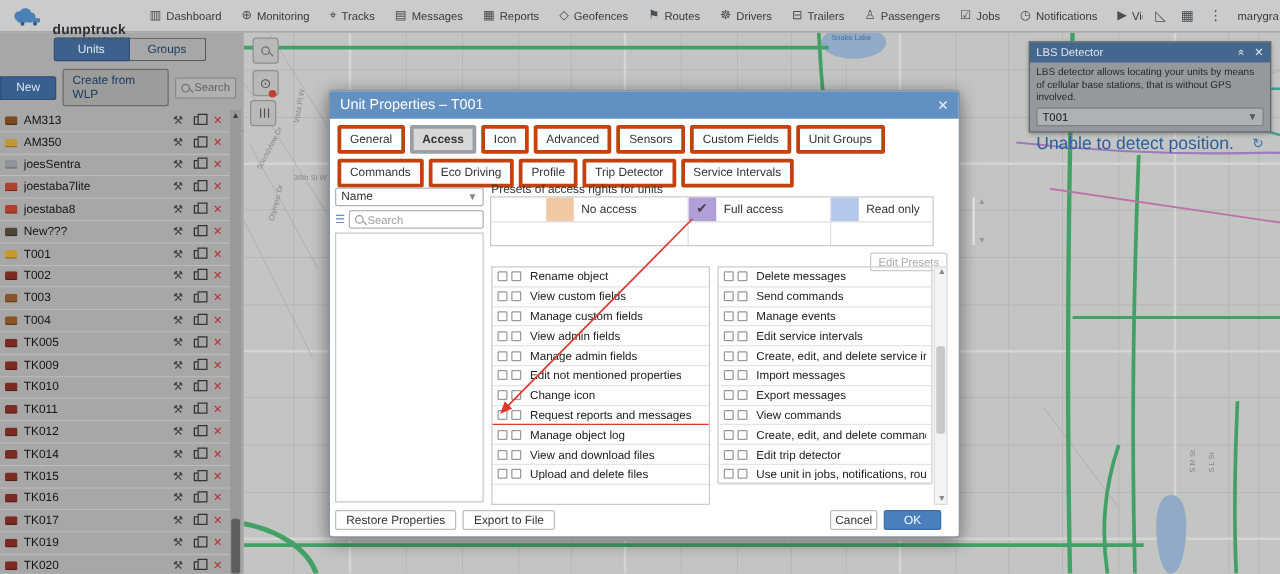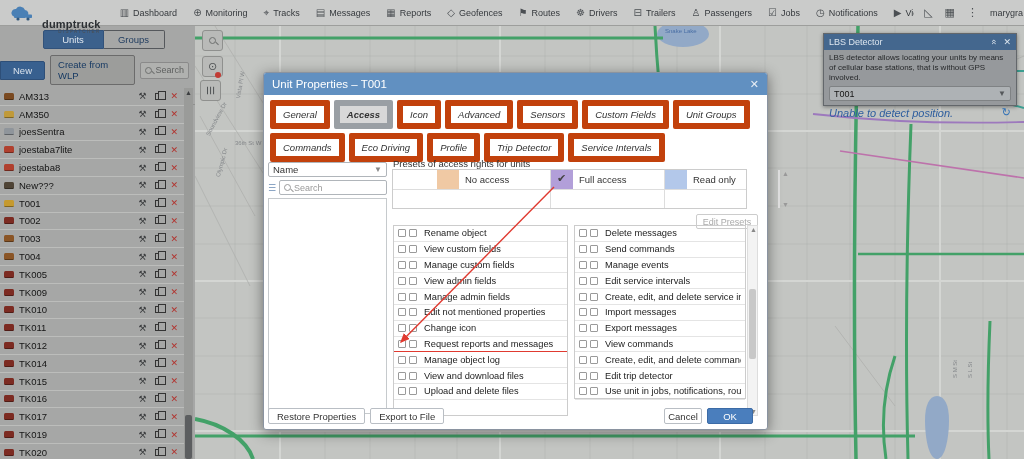--- a/index.html
+++ b/index.html
@@ -60,30 +60,30 @@
   .lbs { position:absolute; left:823px; top:33px; width:194px; height:73px; background:#96999c; border:1px solid #63676b; box-shadow:0 1px 4px rgba(0,0,0,.4); z-index:25; }
   .lbs-head { height:16px; background:#44678e; display:flex; align-items:center; padding:0 5px; color:#dde6ef; }
   .lbs-title { font-size:9px; flex:1; }
   .lbs-head .hic { font-size:9px; margin-left:7px; cursor:pointer; }
   .lbs-head .collapse { display:inline-block; transform:rotate(90deg); }
   .lbs-body { padding:3px 5px; }
   .lbs-desc { font-size:8px; color:#26282a; line-height:1.25; }
   .lbs-select { margin-top:3px; height:15px; background:#aeb2b5; border:1px solid #7f8284; border-radius:2px; display:flex; align-items:center; padding:0 4px; font-size:9px; color:#141414; cursor:pointer; }
   .lbs-select .chev { margin-left:auto; color:#55585b; font-size:8px; }
   .lbs-status { display:flex; align-items:center; margin-top:5px; }
-  .lbs-link { font-size:11px; font-style:italic; color:#2e5e9e; cursor:pointer; }
+  .lbs-link { font-size:14px; color:#2e5e9e; cursor:pointer; }
   .lbs-refresh { margin-left:auto; color:#3070b5; font-size:11px; cursor:pointer; }
 
   
   .modal { position:absolute; left:263px; top:72px; width:505px; height:358px; background:#fff; border:1px solid #7b8panel9a; border:1px solid #8a93a0; border-radius:3px; box-shadow:0 3px 14px rgba(0,0,0,.45); z-index:40; }
   .modal-head { height:22px; background:#6190c1; border-radius:2px 2px 0 0; display:flex; align-items:center; padding:0 8px; }
   .modal-title { color:#fff; font-size:11.5px; flex:1; }
   .modal-close { color:#e8eef5; font-size:11px; cursor:pointer; }
   .tabs { display:flex; gap:4px; padding:5px 6px 0 6px; flex-wrap:wrap; }
-  .tab { font-size:9.5px; color:#333; background:#fff; border:6px solid #c2410c; border-radius:2px; padding:3px 7px; cursor:pointer; white-space:nowrap;font-style:italic; }
+  .tab { font-size:9.5px; color:#333; background:#fff; border:3px solid #c2410c; border-radius:2px; padding:3px 7px; cursor:pointer; white-space:nowrap; }
   .tab.active { background:#d8d8d8; border-color:#9a9fa4; font-weight:bold; }
   .mbody { position:relative; width:100%; height:281px; }
   .name-select { position:absolute; left:4px; top:0px; width:119px; height:15px; border:1px solid #b0b5ba; border-radius:2px; display:flex; align-items:center; padding:0 4px; font-size:9.5px; color:#333; cursor:pointer; }
   .name-select .chev { margin-left:auto; color:#888; font-size:8px; }
   .msearch-row { position:absolute; left:4px; top:18px; width:119px; height:15px; display:flex; align-items:center; gap:3px; }
   .sort-blue { font-size:9px; color:#6b8cb5; }
   .msearch { flex:1; height:15px; border:1px solid #b0b5ba; border-radius:2px; display:flex; align-items:center; gap:3px; padding:0 4px; }
   .msearch .mag { border-color:#9a9a9a; }
   .msearch .mag::after { background:#9a9a9a; }
   .msearch .ph { font-size:9px; color:#9a9a9a; }

